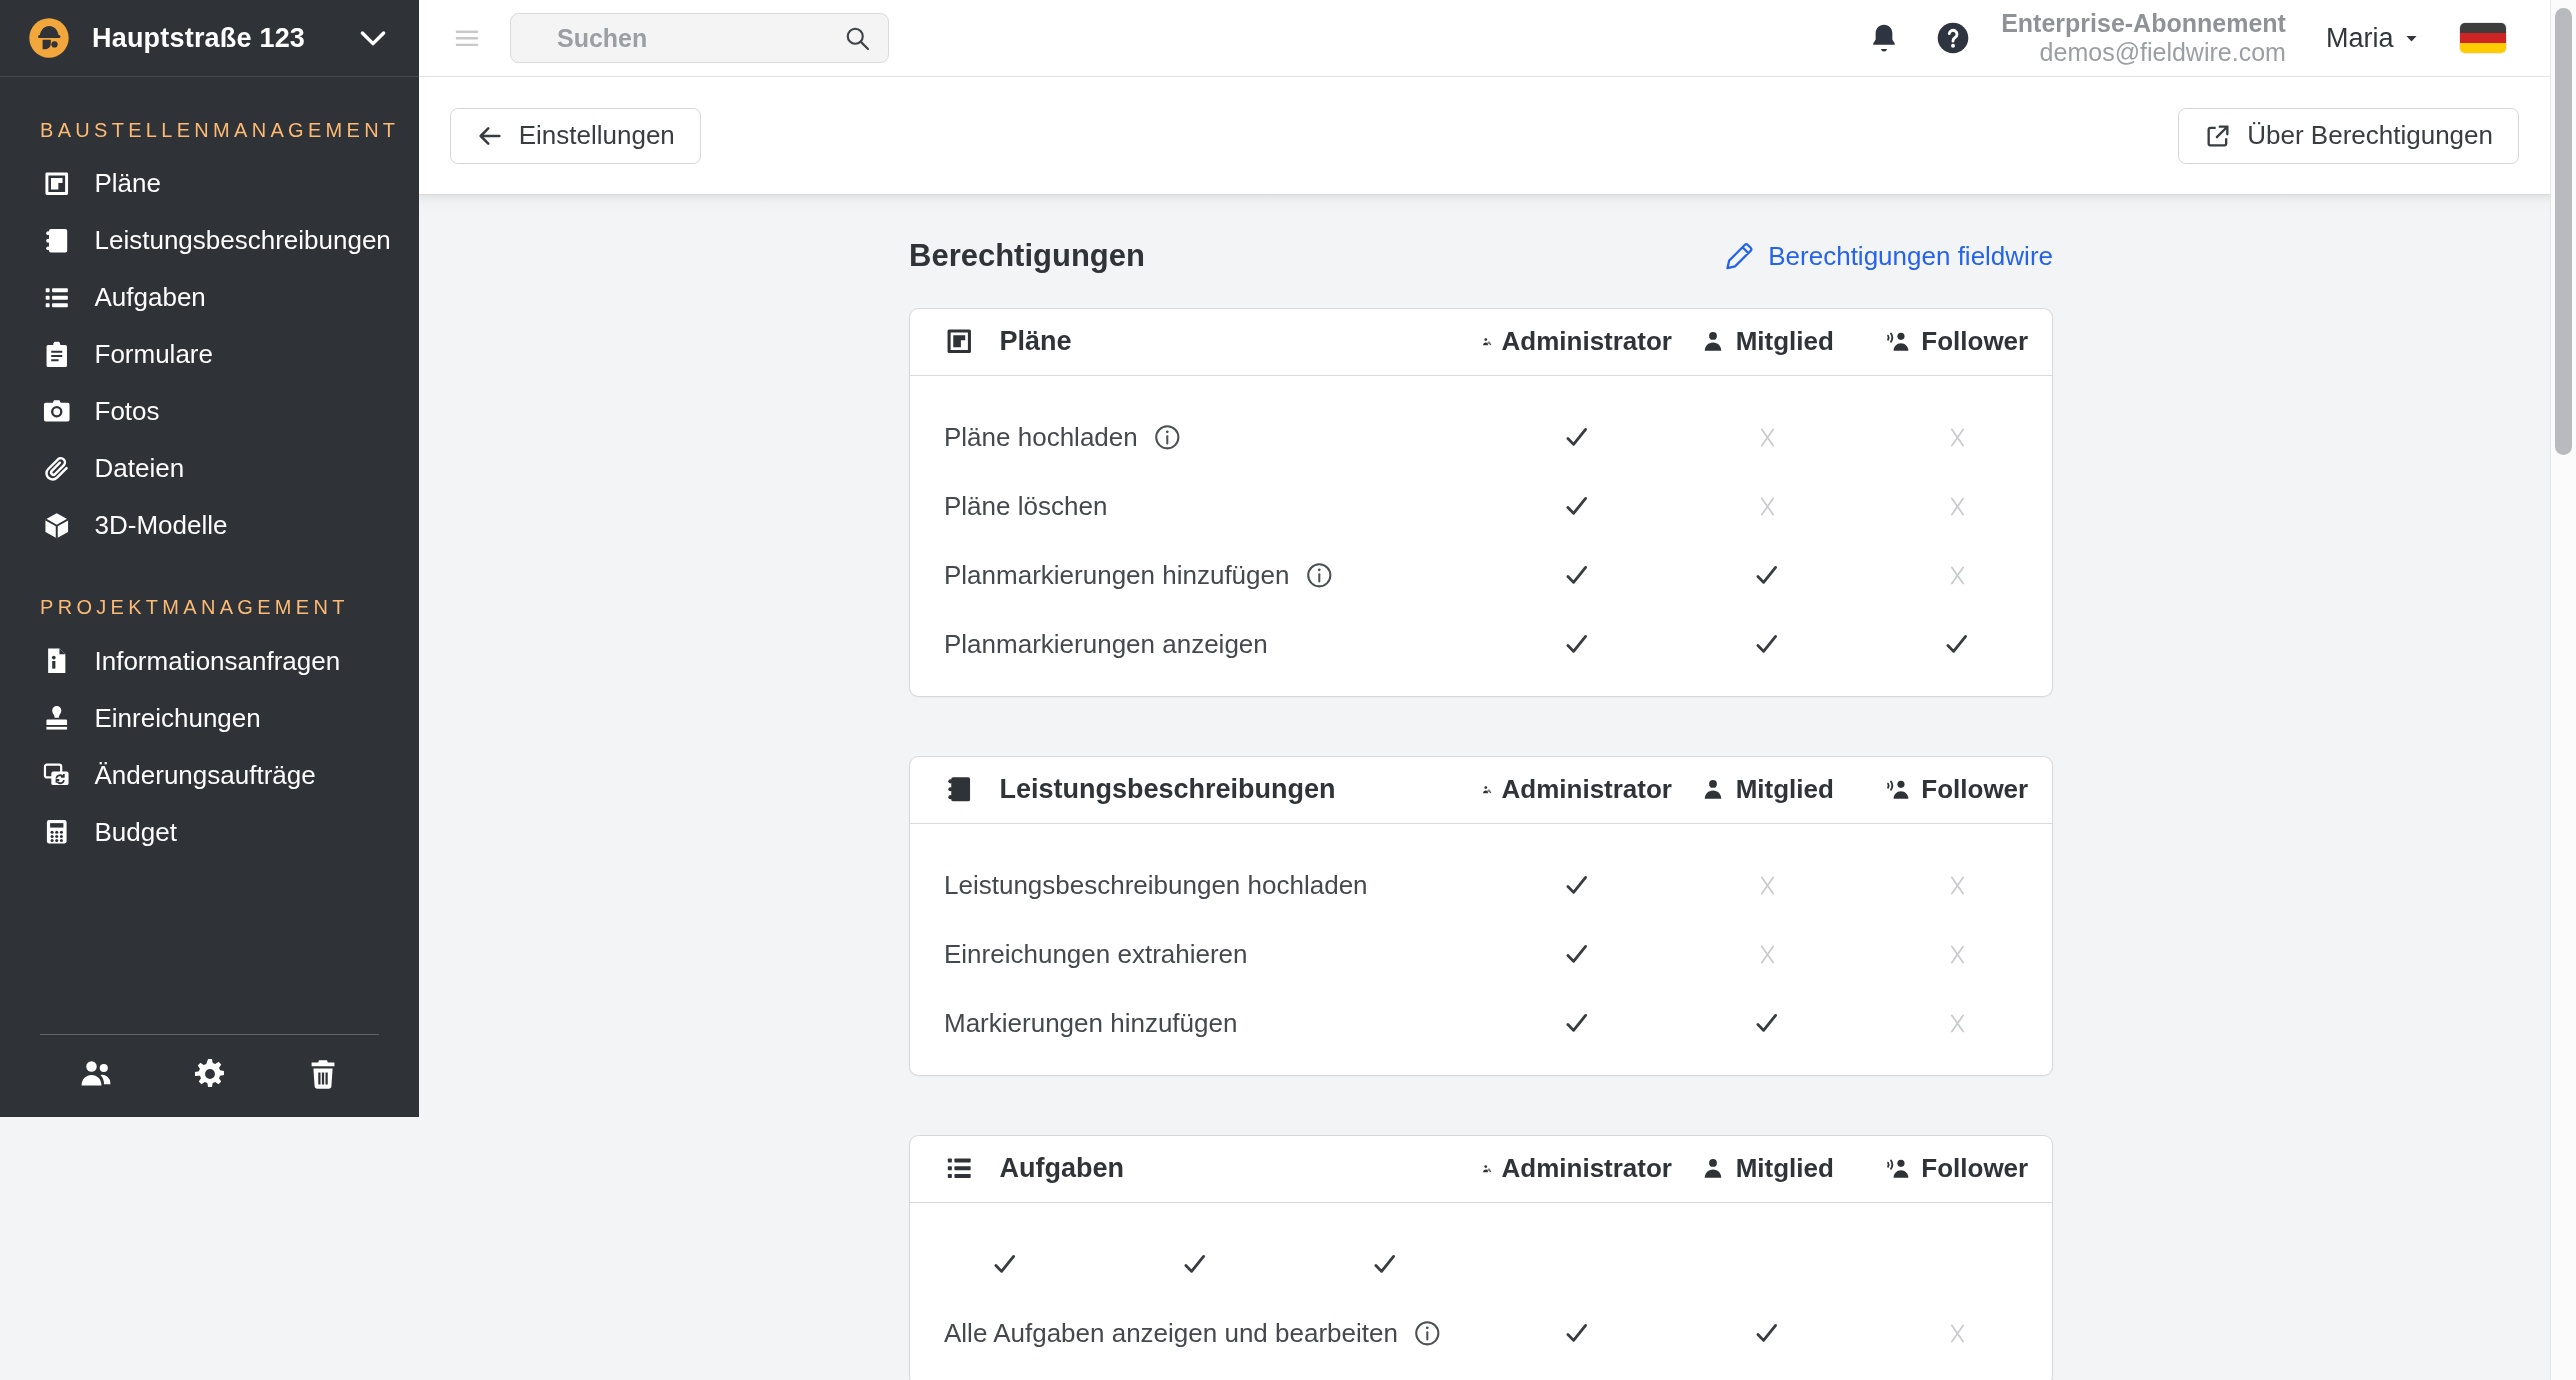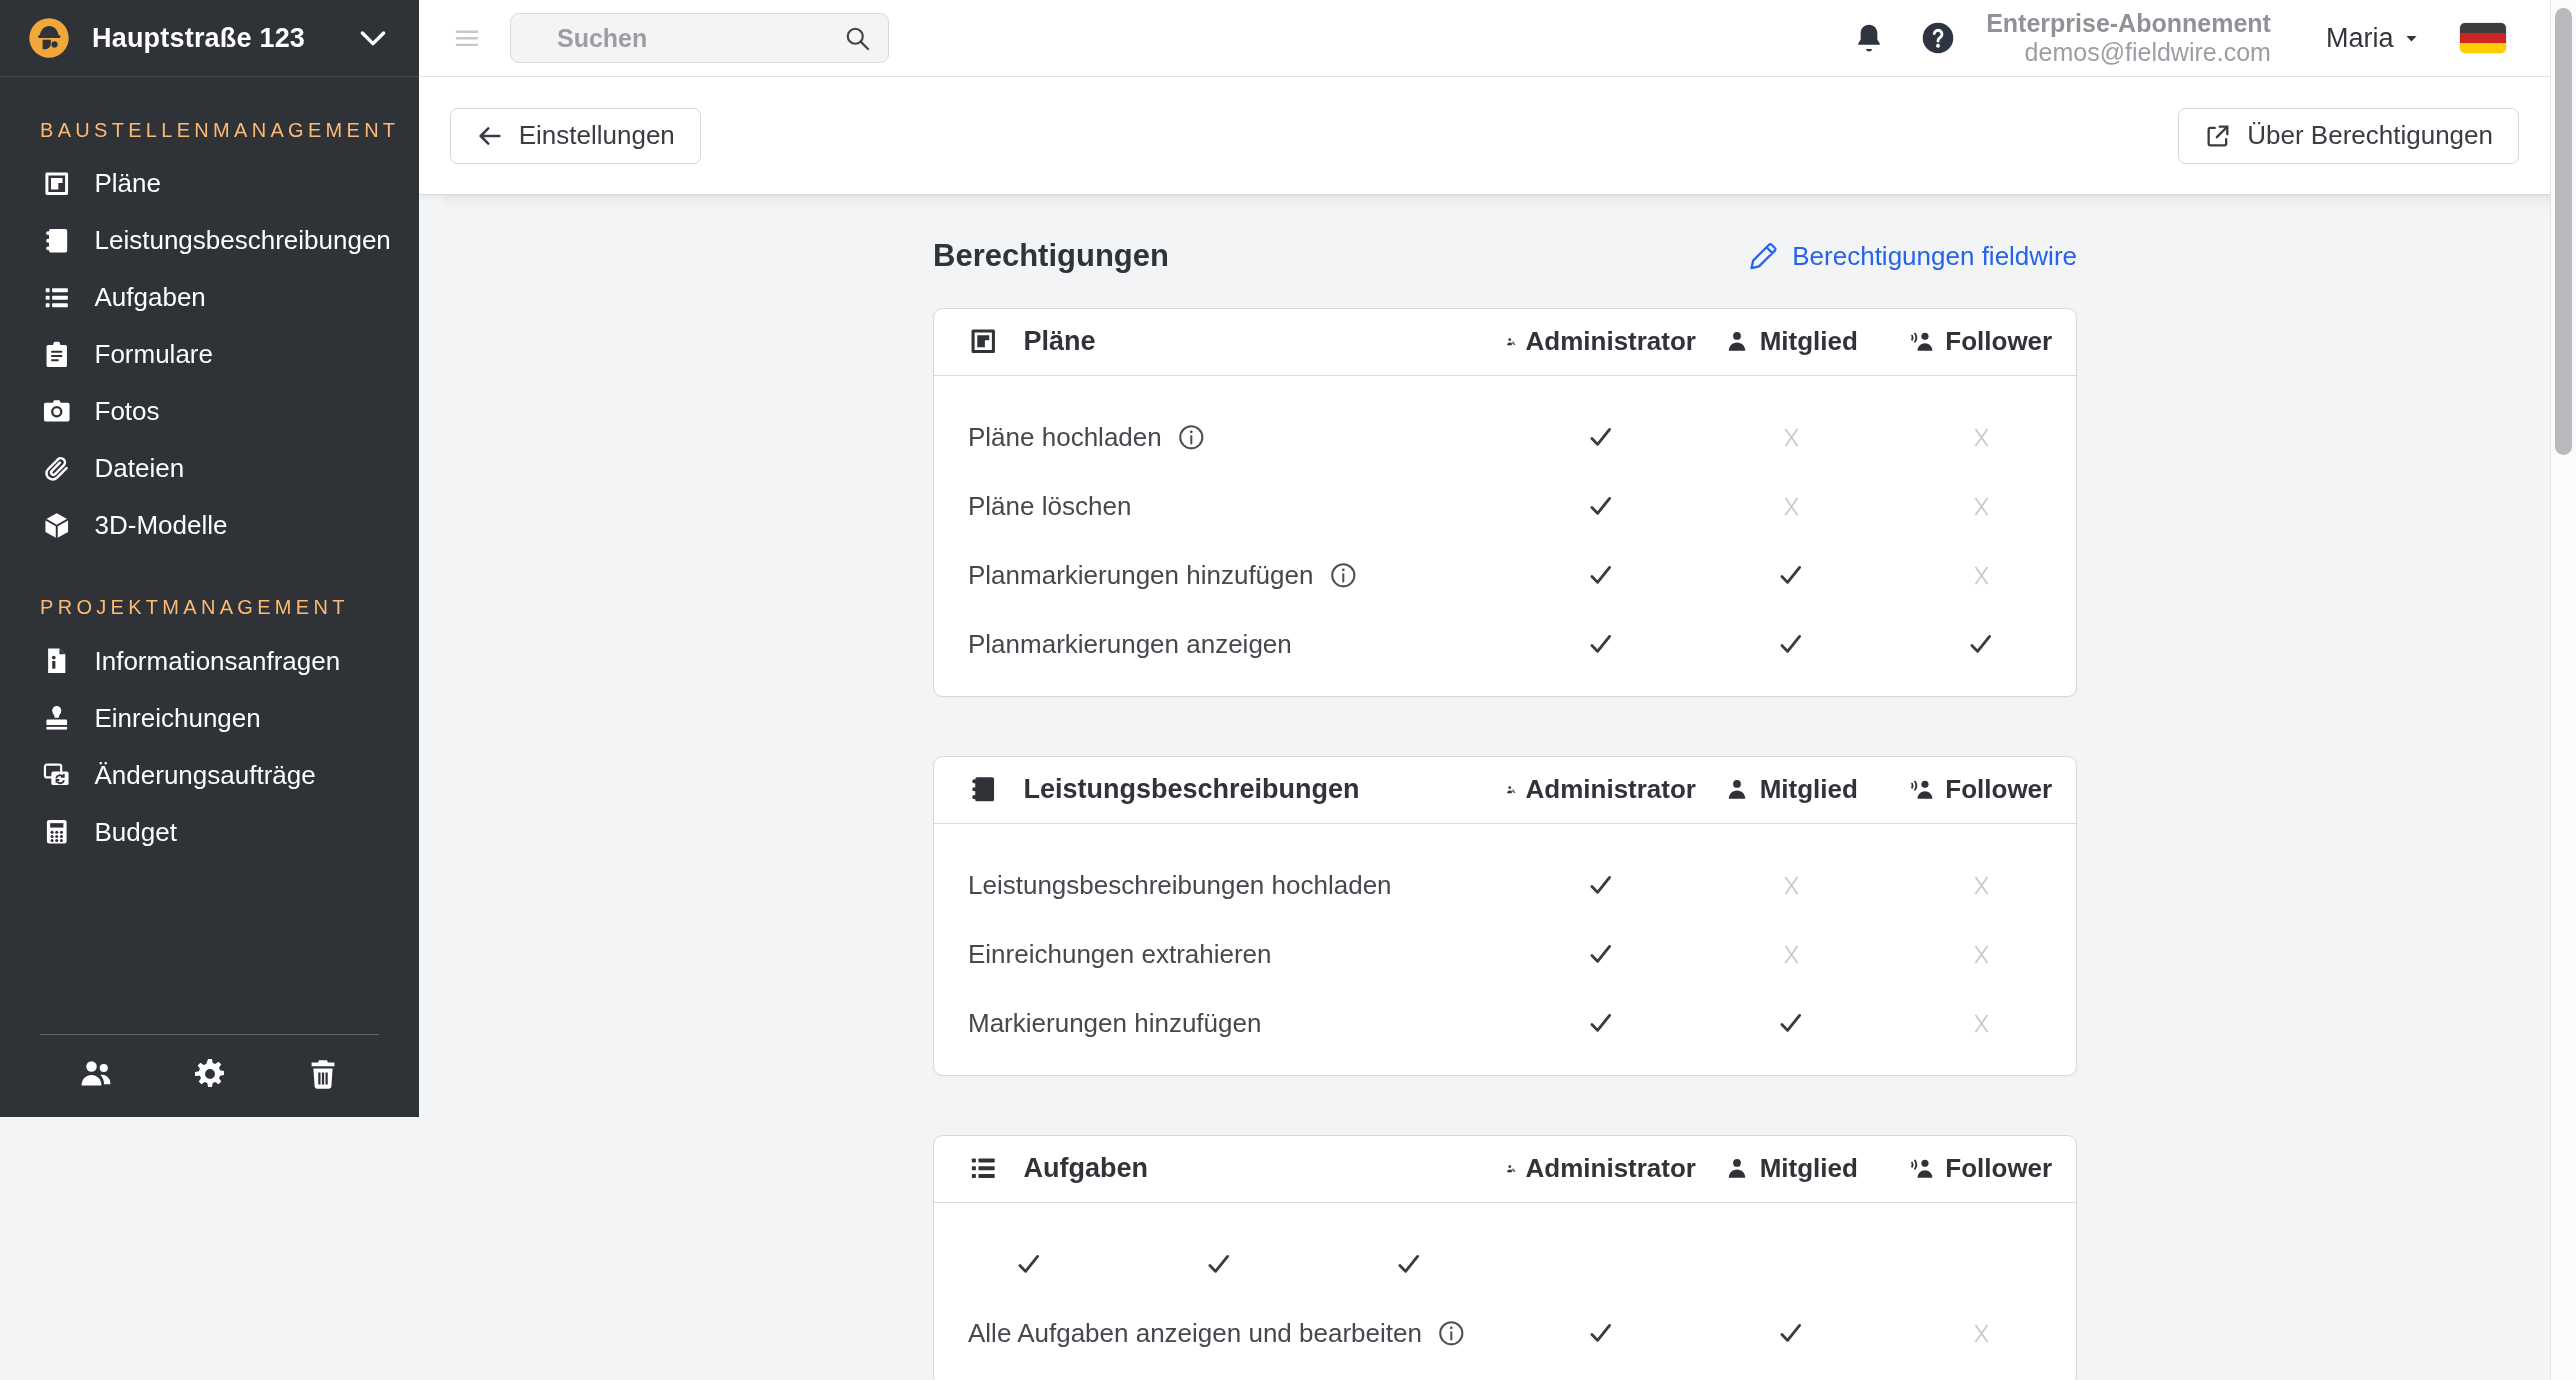--- a/index.html
+++ b/index.html
@@ -40,42 +40,42 @@
                   border-radius:8.6px; font-family:inherit; font-size:25px; color:#5a5d61;
                   padding:0 63px 0 46px; outline:none;font-weight:bold; }
   .search-input::placeholder { color:#9b9ea2; }
   .search-wrap .icon { position:absolute; right:17px; top:10.5px; width:28.6px; height:28.6px; color:#3f4246; cursor:pointer; }
   .topbar-spacer { flex:1; }
   .bell { width:34px; height:34px; color:#2f3540; cursor:pointer; }
   .help { width:36px; height:36px; margin-left:34px; cursor:pointer; }
   .sub-block { margin-left:30.5px; text-align:right; line-height:29.5px; }
   .sub-name { font-size:25px; font-weight:700; color:#8f9296; }
   .sub-email { font-size:25px; color:#9b9ea2; }
-  .user-menu { display:flex; align-items:center; margin-left:55px; cursor:pointer; }
+  .user-menu { display:flex; align-items:center; margin-left:40px; cursor:pointer; }
   .user-name { font-size:27px; color:#33363b; }
   .user-menu .icon { width:21px; height:21px; margin-left:7.6px; color:#33363b; }
   .flag { width:46px; height:29.5px; margin-left:38px; border-radius:4.8px; overflow:hidden;
           display:flex; flex-direction:column; cursor:pointer; box-shadow:0 0 0 1px rgba(0,0,0,0.08); }
   .flag div { flex:1; }
   .flag .f1 { background:#3d3d3d; } .flag .f2 { background:#cf2424; } .flag .f3 { background:#ffcc00; }
 
   
   .toolbar { position:absolute; left:419px; top:77px; right:0; height:118px; background:#fff;
              border-bottom:1px solid #d9dadc; box-shadow:0 2.9px 5.7px rgba(0,0,0,0.05);
              display:flex; align-items:center; justify-content:space-between;
              padding:0 57px 0 30.5px; z-index:2; }
   .btn { display:inline-flex; align-items:center; height:56px; background:#fff;
          border:1.4px solid #d6d6d9; border-radius:7.6px; padding:7px 25px; font-size:26px;
          color:#393c41; cursor:pointer; font-family:inherit; }
   .btn .icon { width:28px; height:28px; margin-right:15.2px; color:#393c41; }
 
   
   .content { position:absolute; left:419px; top:195px; right:26px; bottom:0;
              background:#f3f4f6; overflow:hidden;
-             background:linear-gradient(#eceef0, #f3f4f6 17px);margin-left:24px; }
+             background:linear-gradient(#eceef0, #f3f4f6 17px); }
   .content-inner { width:1144px; margin-left:490px; }
   .heading-row { display:flex; align-items:center; justify-content:space-between;
                  margin-top:38px; height:46px; }
   .page-title { font-size:31px; font-weight:700; color:#303338; }
   .edit-link { display:inline-flex; align-items:center; color:var(--accent,#2563eb);
                font-size:26px; cursor:pointer; }
   .edit-link .icon { width:28.6px; height:28.6px; margin-right:14.3px; }
 
   .card { background:#fff; border:1px solid #d7d8db; border-radius:9.5px; margin-top:28.6px;
           box-shadow:0 1px 1.9px rgba(0,0,0,0.04); }

